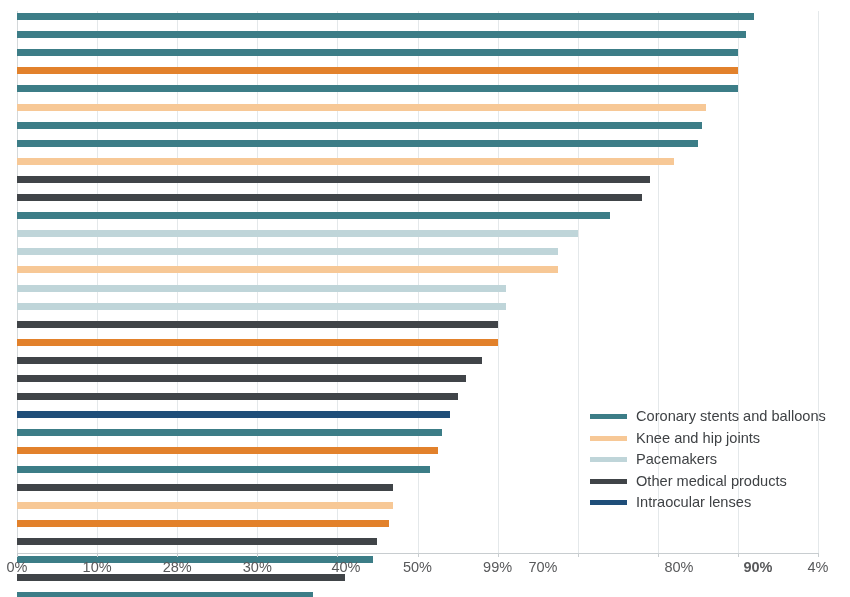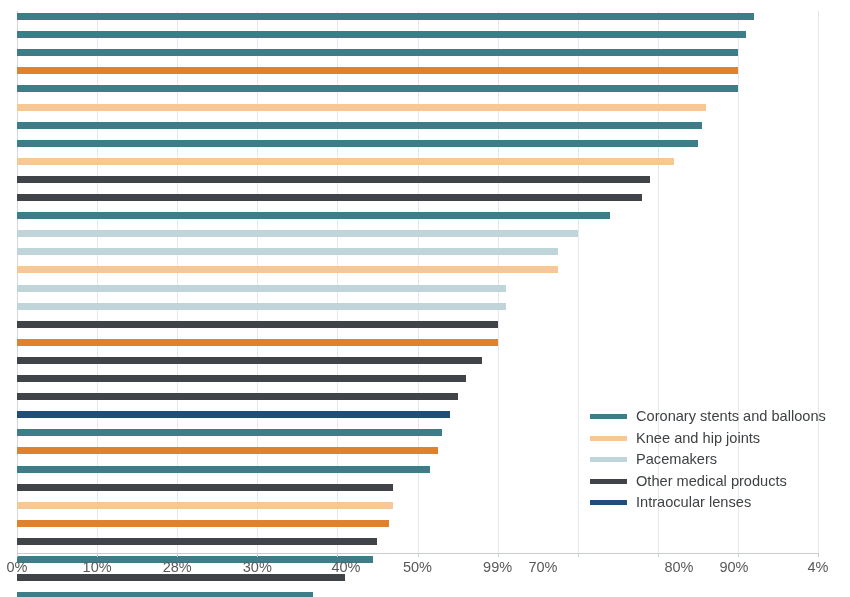--- a/index.html
+++ b/index.html
@@ -235,21 +235,21 @@
   <div class="tick-labels">
       <div class="tick-label" style="left: 17px;">0%</div>
       <div class="tick-label" style="left: 97.1px;">10%</div>
       <div class="tick-label" style="left: 177.2px;">28%</div>
       <div class="tick-label" style="left: 257.3px;">30%</div>
       <div class="tick-label" style="left: 346px;">40%</div>
       <div class="tick-label" style="left: 417.5px;">50%</div>
       <div class="tick-label" style="left: 497.6px;">99%</div>
       <div class="tick-label" style="left: 543px;">70%</div>
       <div class="tick-label" style="left: 679px;">80%</div>
-      <div class="tick-label" style="left: 734px;">90%</div>
+      <div class="tick-label" style="left: 758px; font-weight: bold;">90%</div>
       <div class="tick-label" style="left: 818px;">4%</div>
     </div>
 
   <div class="legend">
       <div class="legend-item">
         <span class="legend-swatch" style="background: rgb(60, 125, 135);"></span>
         <span class="legend-label">Coronary stents and balloons</span>
       </div>
       <div class="legend-item">
         <span class="legend-swatch" style="background: rgb(247, 200, 150);"></span>

